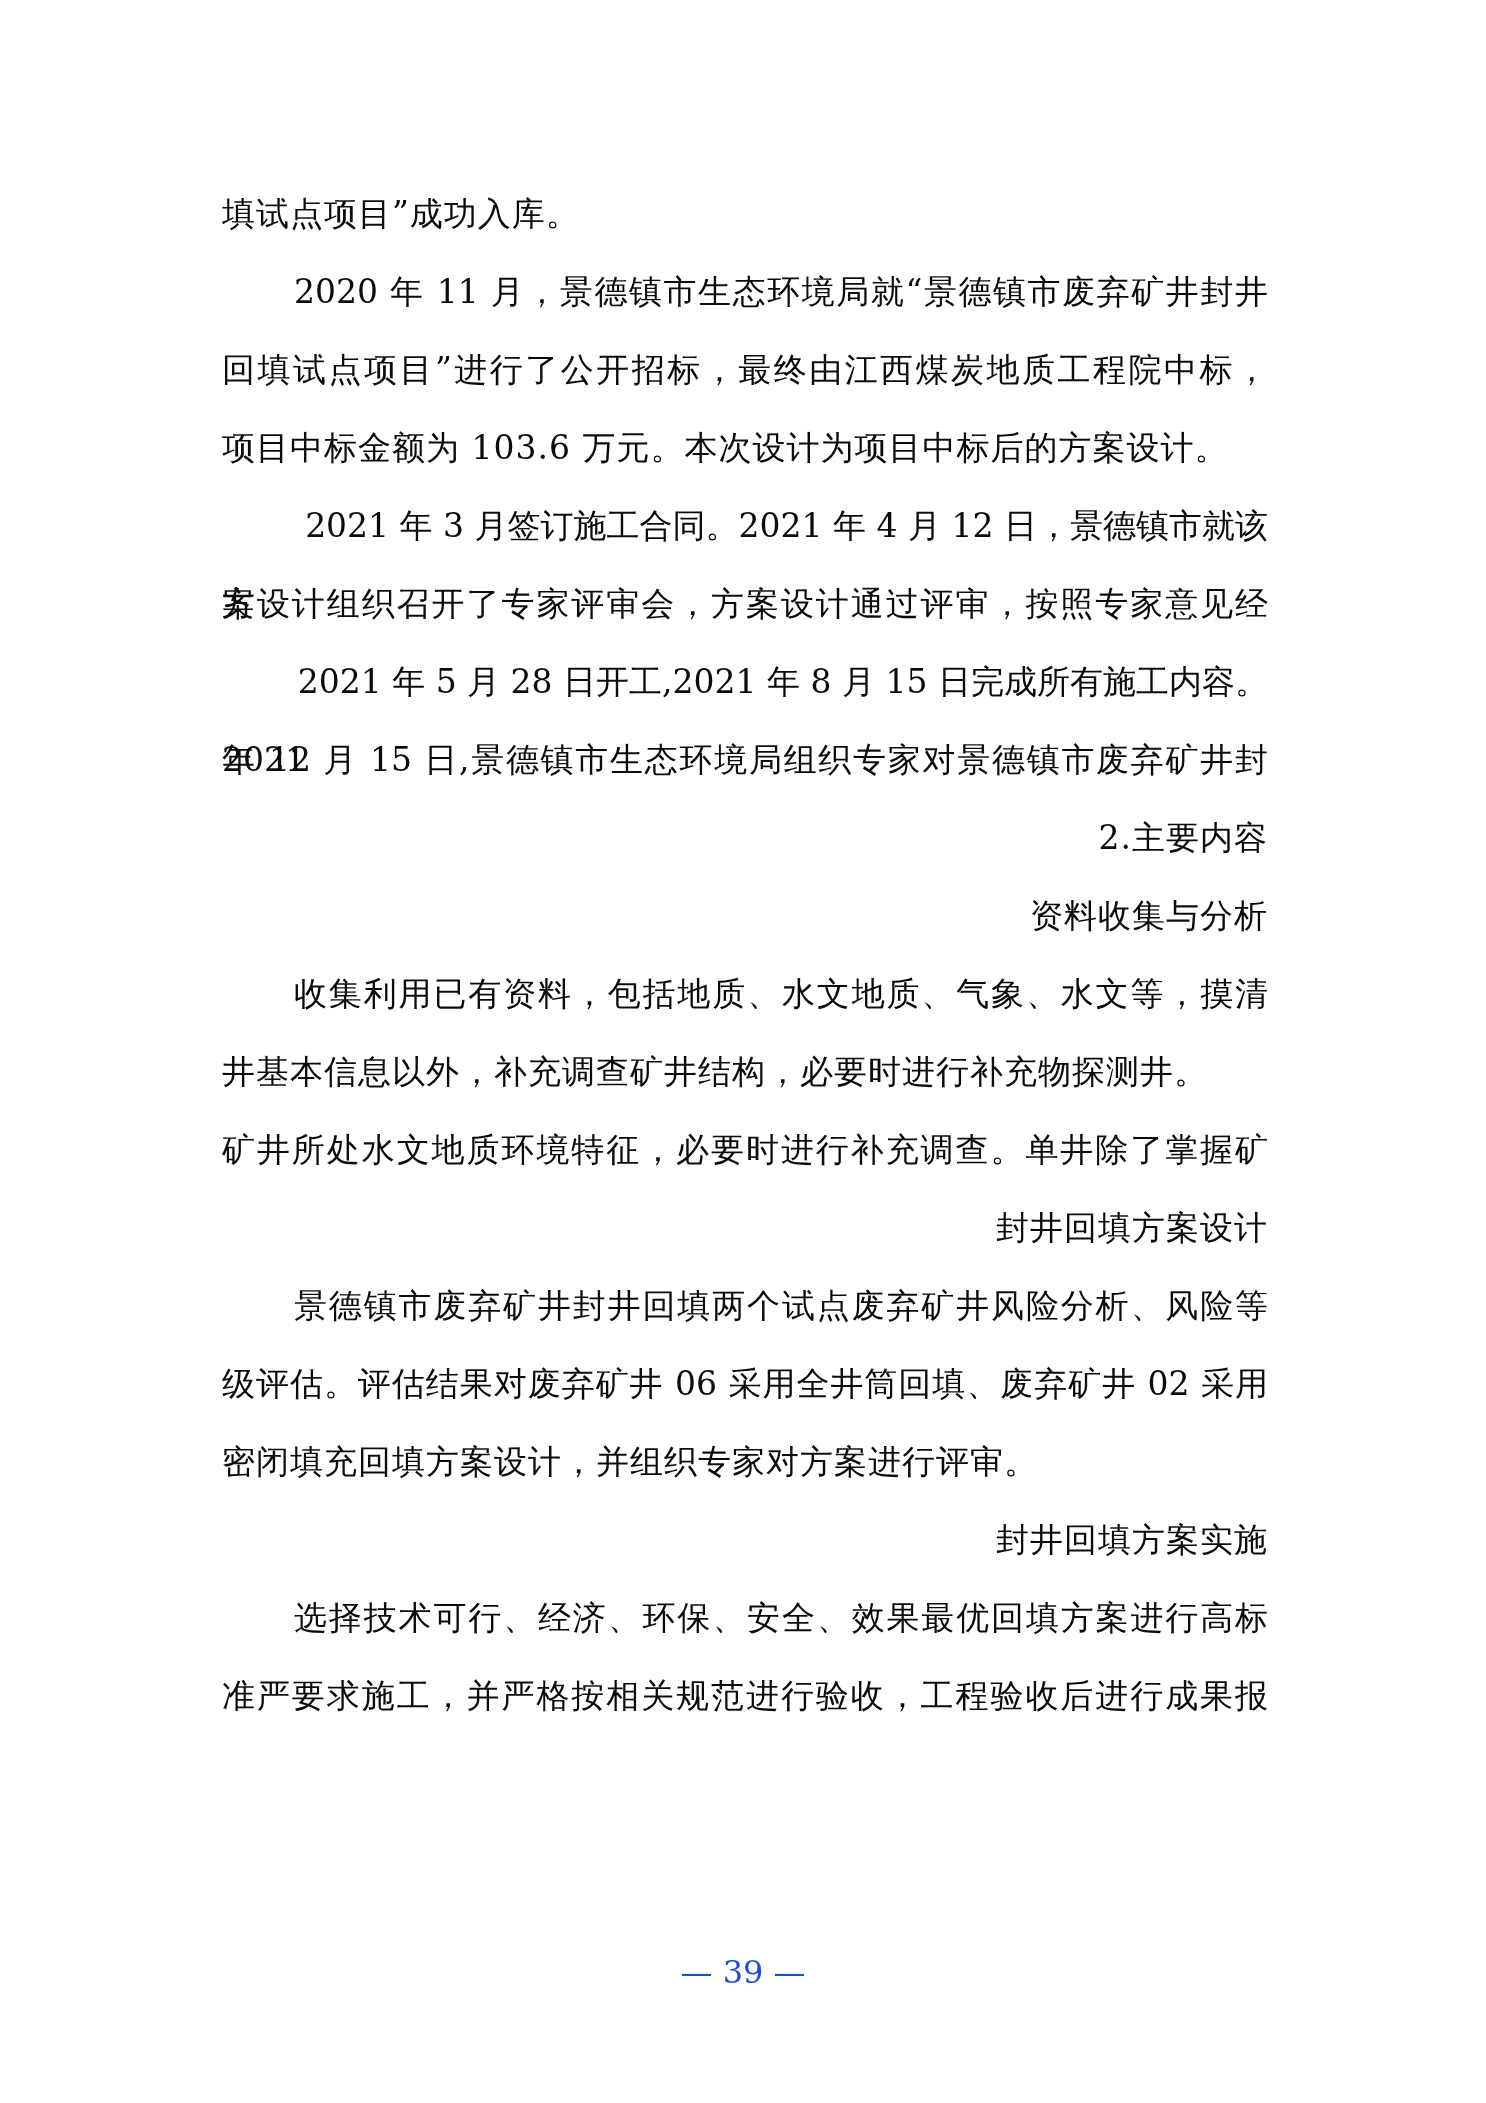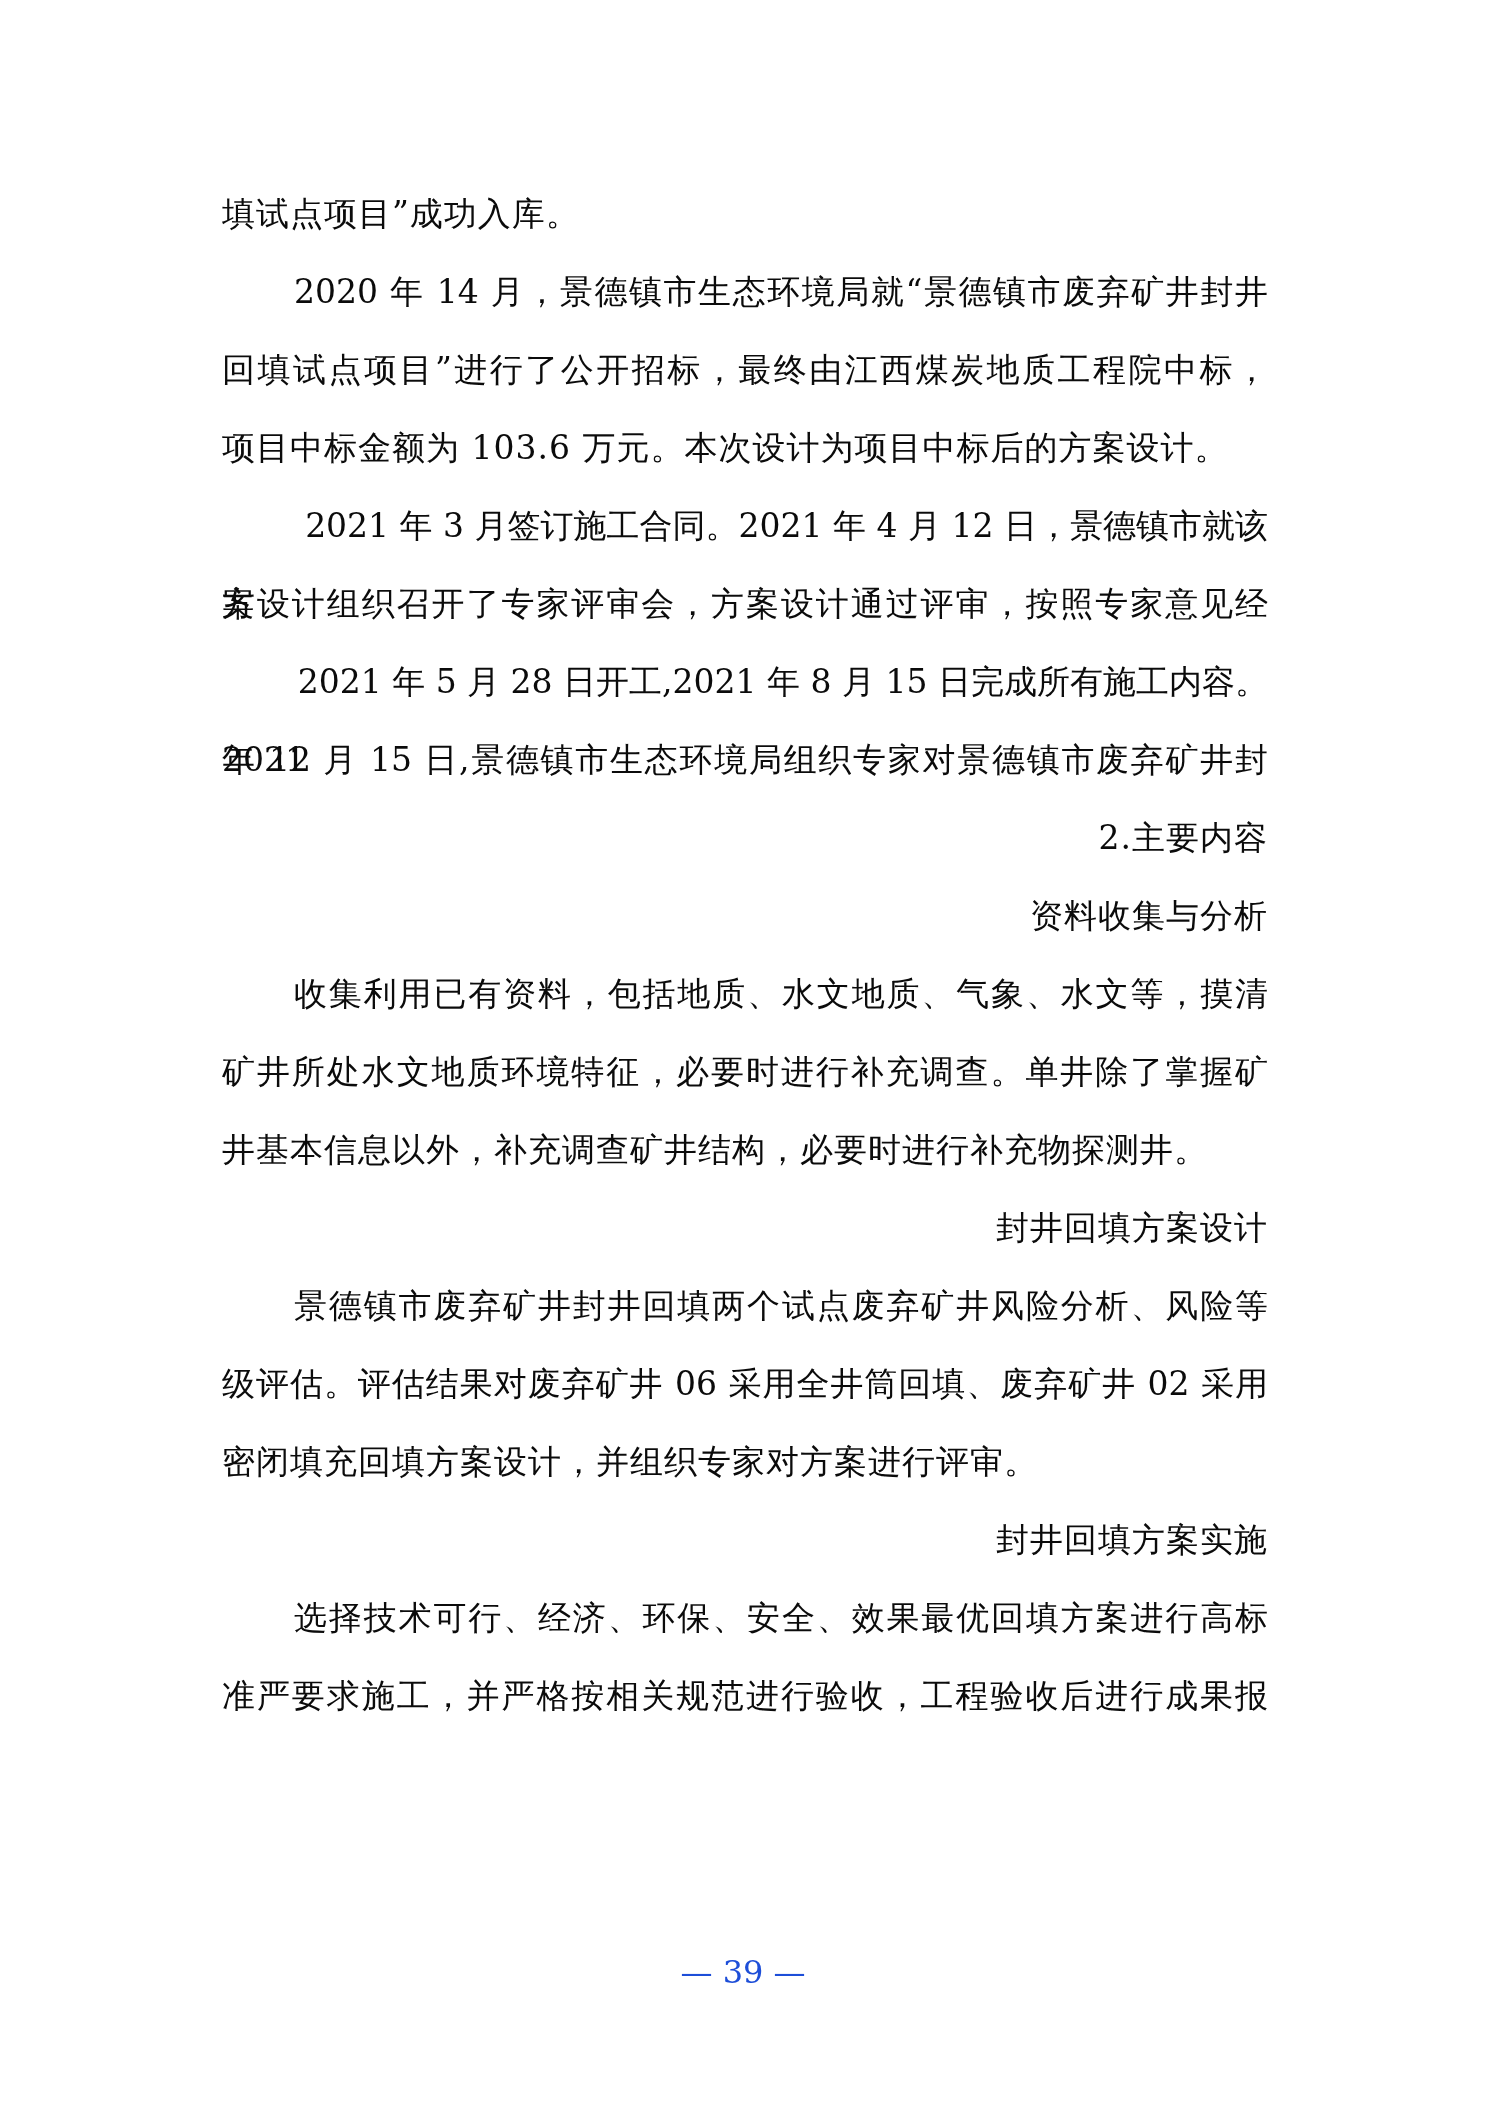--- a/index.html
+++ b/index.html
@@ -49,32 +49,32 @@
     text-align: center;
     font-size: 32px;
     color: #1d4ed8;
   }
 </style>
 </head>
 <body>
 
 <main class="text-block">
   <div class="line">填试点项目”成功入库。</div>
-  <div class="line indent justify">2020 年 14 月，景德镇市生态环境局就“景德镇市废弃矿井封井</div>
+  <div class="line indent justify">2020 年 11 月，景德镇市生态环境局就“景德镇市废弃矿井封井</div>
   <div class="line justify">回填试点项目”进行了公开招标，最终由江西煤炭地质工程院中标，</div>
   <div class="line">项目中标金额为 103.6 万元。本次设计为项目中标后的方案设计。</div>
   <div class="line indent justify">2021 年 3 月签订施工合同。2021 年 4 月 12 日，景德镇市就该方</div>
   <div class="line justify">案设计组织召开了专家评审会，方案设计通过评审，按照专家意见经</div>
   <div class="line indent justify">2021 年 5 月 28 日开工,2021 年 8 月 15 日完成所有施工内容。2021</div>
   <div class="line justify">年 12 月 15 日,景德镇市生态环境局组织专家对景德镇市废弃矿井封</div>
   <div class="line indent">2.主要内容</div>
   <div class="line indent">资料收集与分析</div>
   <div class="line indent justify">收集利用已有资料，包括地质、水文地质、气象、水文等，摸清</div>
+  <div class="line">井基本信息以外，补充调查矿井结构，必要时进行补充物探测井。</div>
   <div class="line justify">矿井所处水文地质环境特征，必要时进行补充调查。单井除了掌握矿</div>
-  <div class="line">井基本信息以外，补充调查矿井结构，必要时进行补充物探测井。</div>
   <div class="line indent">封井回填方案设计</div>
   <div class="line indent justify">景德镇市废弃矿井封井回填两个试点废弃矿井风险分析、风险等</div>
   <div class="line justify">级评估。评估结果对废弃矿井 06 采用全井筒回填、废弃矿井 02 采用</div>
   <div class="line">密闭填充回填方案设计，并组织专家对方案进行评审。</div>
   <div class="line indent">封井回填方案实施</div>
   <div class="line indent justify">选择技术可行、经济、环保、安全、效果最优回填方案进行高标</div>
   <div class="line justify">准严要求施工，并严格按相关规范进行验收，工程验收后进行成果报</div>
 </main>
 
 <div class="page-footer">— 39 —</div>

